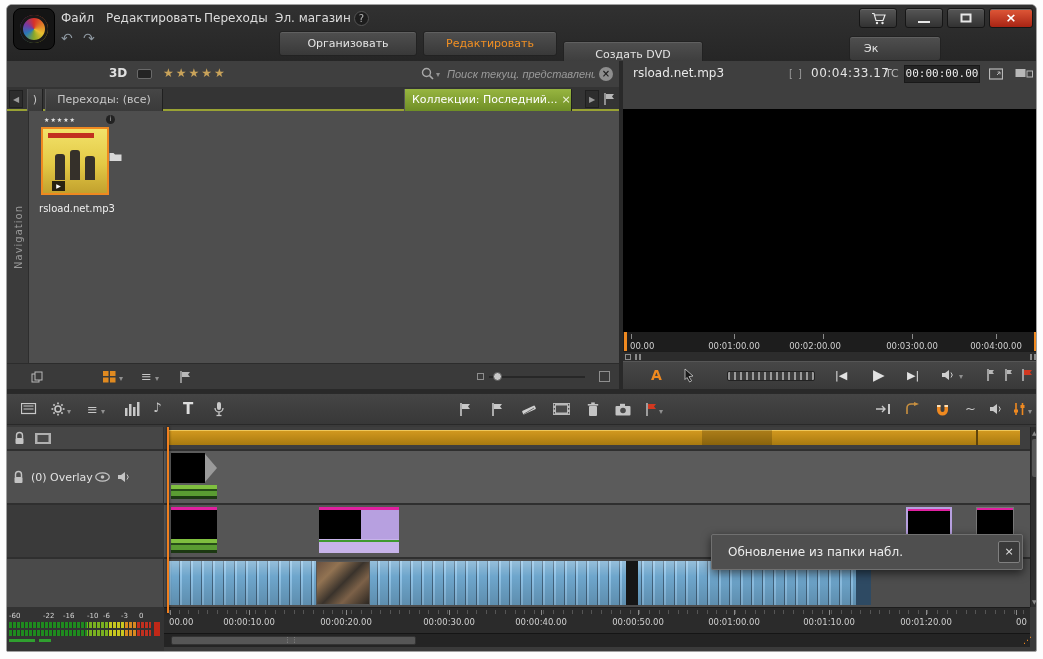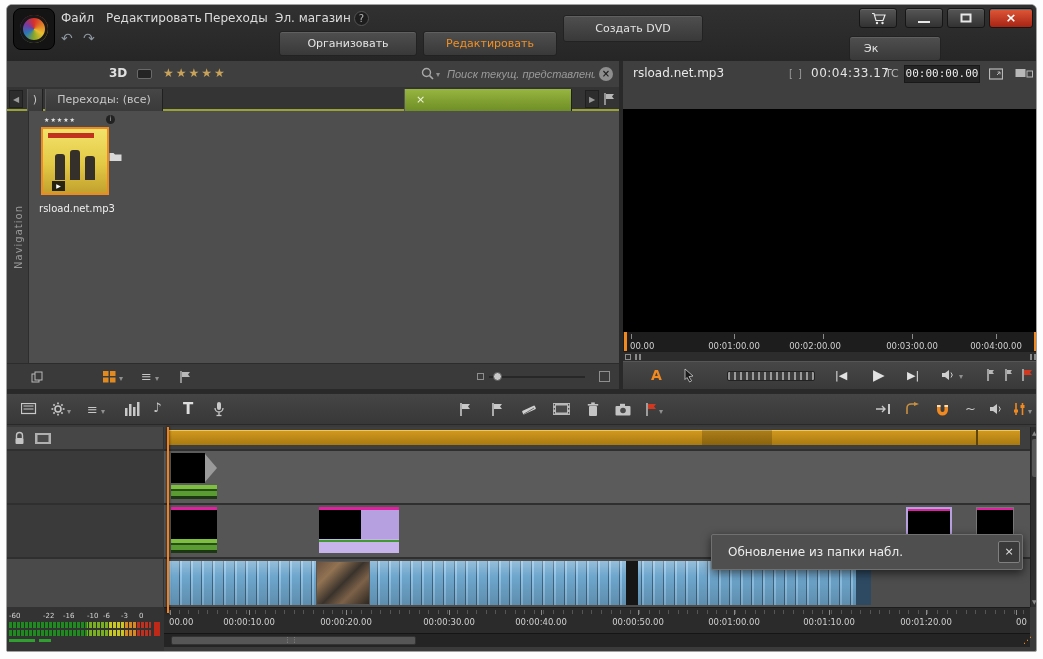--- a/index.html
+++ b/index.html
@@ -141,21 +141,21 @@
     <div class="a winbtn" style="left:898px;top:3px;width:38px">
           <span class="min-glyph"></span>
         </div>
     <div class="a winbtn" style="left:940px;top:3px;width:38px">
           <span class="max-glyph"></span>
         </div>
     <div class="a winbtn close" style="left:982px;top:3px;width:44px"><span class="close-x">×</span></div>
 
     <div class="a mtab" style="left:272px;top:26px;width:138px">Организовать</div>
     <div class="a mtab mtab-active" style="left:416px;top:26px;width:134px">Редактировать</div>
-    <div class="a mtab" style="left:556px;top:10px;width:140px;height:27px;line-height:26px">Создать DVD</div>
+    <div class="a mtab" style="left:556px;top:36px;width:140px;height:27px;line-height:26px">Создать DVD</div>
     <div class="a mtab" style="left:842px;top:31px;width:92px;text-align:left;padding-left:14px">Эк</div>
   </div>
 
   <div class="a library" style="left:0;top:56px;width:612px;height:328px">
 
     <div class="a" style="left:0;top:0;width:612px;height:26px">
       <span class="a lbl3d" style="left:102px;top:5px">3D</span>
       <span class="a toggle-ic" style="left:130px;top:8px"></span>
       <span class="a stars" style="left:156px;top:5px">★★★★★</span>
       <span class="a" style="left:414px;top:6px">
@@ -167,20 +167,21 @@
       <span class="a caret" style="left:429px;top:9px">▾</span>
       <input class="searchbox" style="left: 440px; top: 4px; width: 148px;" placeholder="Поиск текущ. представления">
       <span class="a clearbtn" style="left:592px;top:6px">×</span>
     </div>
 
     <div class="a tabsrow" style="left:0;top:26px;width:612px;height:24px">
       <span class="a tarrow" style="left:2px;top:3px">◀</span>
       <span class="a libtab" style="left:20px;width:16px">)</span>
       <span class="a libtab" style="left:38px;width:118px">Переходы: (все)</span>
       <span class="a libtab green" style="left:397px;width:168px">
+        <i>Коллекции: Последний...</i>
         <i class="tclose">×</i>
       </span>
       <span class="a tarrow" style="left:578px;top:3px">▶</span>
       <span class="a" style="left:596px;top:5px">
         <svg width="13" height="14" viewBox="0 0 13 14">
               <path d="M2 1v12" stroke="#b8b8b8" stroke-width="1.4"></path>
               <path d="M3 2h8l-2 2.5L11 7H3z" fill="#b8b8b8"></path>
             </svg>
       </span>
     </div>
@@ -469,20 +470,41 @@
     </span>
     <span class="a" style="left:28px;top:6px">
       <svg width="16" height="11" viewBox="0 0 16 11">
             <rect x="0" y="0" width="16" height="11" fill="#b0b0b0"></rect>
             <rect x="2.5" y="2" width="11" height="7" fill="#4a4a4a"></rect>
           </svg>
     </span>
   </div>
   <div class="a rowdiv" style="left:0;top:444px;width:1031px;height:2px"></div>
 
+  <div class="a hdr" style="left:0;top:446px;width:157px;height:52px;background:#505050">
+    <span class="a" style="left:5px;top:19px">
+      <svg width="13" height="14" viewBox="0 0 13 14">
+            <path d="M3.5 7V4.5a3 3 0 0 1 6 0V7" fill="none" stroke="#c4c4c4" stroke-width="1.4"></path>
+            <rect x="2.5" y="7" width="8" height="6" rx="1" fill="#c4c4c4"></rect>
+          </svg>
+    </span>
+    <span class="a tracklbl" style="left:24px;top:20px">(0) Overlay</span>
+    <span class="a" style="left:88px;top:21px">
+      <svg width="15" height="10" viewBox="0 0 15 10">
+            <ellipse cx="7.5" cy="5" rx="6.8" ry="4.2" fill="none" stroke="#c4c4c4" stroke-width="1.2"></ellipse>
+            <circle cx="7.5" cy="5" r="1.8" fill="#c4c4c4"></circle>
+          </svg>
+    </span>
+    <span class="a" style="left:110px;top:20px">
+      <svg width="14" height="12" viewBox="0 0 14 12">
+            <path d="M1 4h3l4-3v10L4 8H1z" fill="#c4c4c4"></path>
+            <path d="M10 3.5a3.5 3.5 0 0 1 0 5" fill="none" stroke="#c4c4c4"></path>
+          </svg>
+    </span>
+  </div>
   <div class="a rowdiv" style="left:0;top:498px;width:1031px;height:2px"></div>
 
   <div class="a rowdiv" style="left:0;top:552px;width:1031px;height:2px"></div>
 
   <div class="a hdr" style="left:0;top:554px;width:157px;height:48px;background:#4a4a4a"></div>
 
   <div class="a" style="left:157px;top:422px;width:866px;height:22px;background:#3e3e3e">
     <div class="a goldbar" style="left:5px;top:3px;width:851px;height:15px"></div>
     <div class="a" style="left:538px;top:3px;width:70px;height:15px;background:rgba(0,0,0,.18)"></div>
     <div class="a goldsep" style="left:812px;top:3px;width:2px;height:15px"></div>

